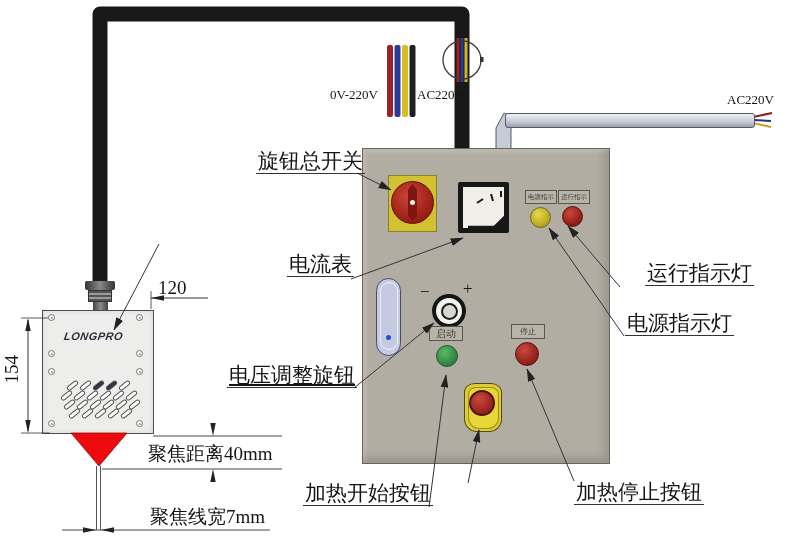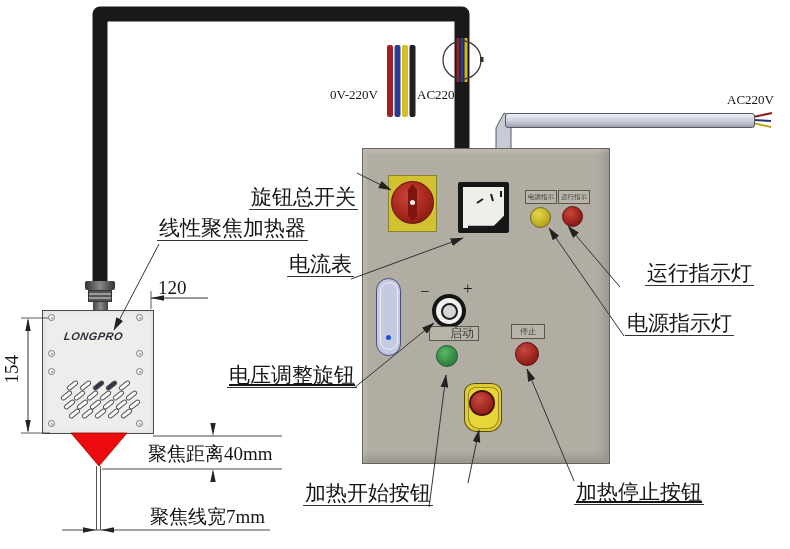--- a/index.html
+++ b/index.html
@@ -130,21 +130,21 @@
     <div class="dot"></div>
   </div>
 
   <span class="pm" style="left:420px;top:282px;">−</span>
   <span class="pm" style="left:463px;top:279px;">+</span>
   <div class="knob-outer">
     <div class="knob-mid"></div>
     <div class="knob-inner"></div>
   </div>
 
-  <div class="tag" style="left:429px;top:326px;width:32px;height:13px;font-size:12px;padding-left:16px;">
+  <div class="tag" style="left:429px;top:326px;width:32px;height:13px;font-size:10px;">
     <span>启动</span>
   </div>
   <div class="abs round" style="left:436px;top:345px;width:22px;height:22px;
        background:radial-gradient(circle at 38% 32%,#58ba64,#2f8040 70%);border:1.5px solid #1d5c2a;box-sizing:border-box;"></div>
   <div class="tag" style="left:511px;top:324px;width:32px;height:13px;font-size:8px;text-align:center;">
     <span>停止</span>
   </div>
   <div class="abs round" style="left:515px;top:342px;width:24px;height:24px;
        background:radial-gradient(circle at 38% 32%,#c84a40,#8e1d16 70%);border:1.5px solid #5a120c;box-sizing:border-box;"></div>
 
@@ -152,28 +152,27 @@
     <div class="inner"></div>
     <div class="mushroom"></div>
   </div>
 
   <div class="gland1"></div>
   <div class="gland2"></div>
   <div class="gland3"></div>
   <div id="heater-box"></div>
   <div id="logo">LONGPRO</div>
 
-  <div class="callout" style="left:249px;top:150px;margin-top:36px;">旋钮总开关</div>
-  <div class="callout" style="left:157px;top:217px;">线性聚焦加热器</div>
+  <div class="callout" style="left:256px;top:150px;">旋钮总开关</div>
   <div class="callout" style="left:287px;top:253px;">电流表</div>
   <div class="callout" style="left:227px;top:364px;text-decoration:underline;">电压调整旋钮</div>
   <div class="callout" style="left:645px;top:262px;">运行指示灯</div>
   <div class="callout" style="left:625px;top:312px;">电源指示灯</div>
   <div class="callout" style="left:303px;top:482px;">加热开始按钮</div>
-  <div class="callout" style="left:574px;top:481px;text-decoration:underline;">加热停止按钮</div>
+  <div class="callout" style="left:574px;top:481px;">加热停止按钮</div>
 
   <div class="wire-label" style="left:330px;top:87px;">0V-220V</div>
   <div class="wire-label" style="left:417px;top:87px;">AC220V</div>
   <div class="wire-label" style="left:727px;top:92px;">AC220V</div>
 
   <div class="dim" style="left:158px;top:277px;">120</div>
   <div class="dim-v" style="left:1px;top:355px;">154</div>
   <div class="dim" style="left:148px;top:441px;">聚焦距离40mm</div>
   <div class="dim" style="left:150px;top:504px;">聚焦线宽7mm</div>
 

